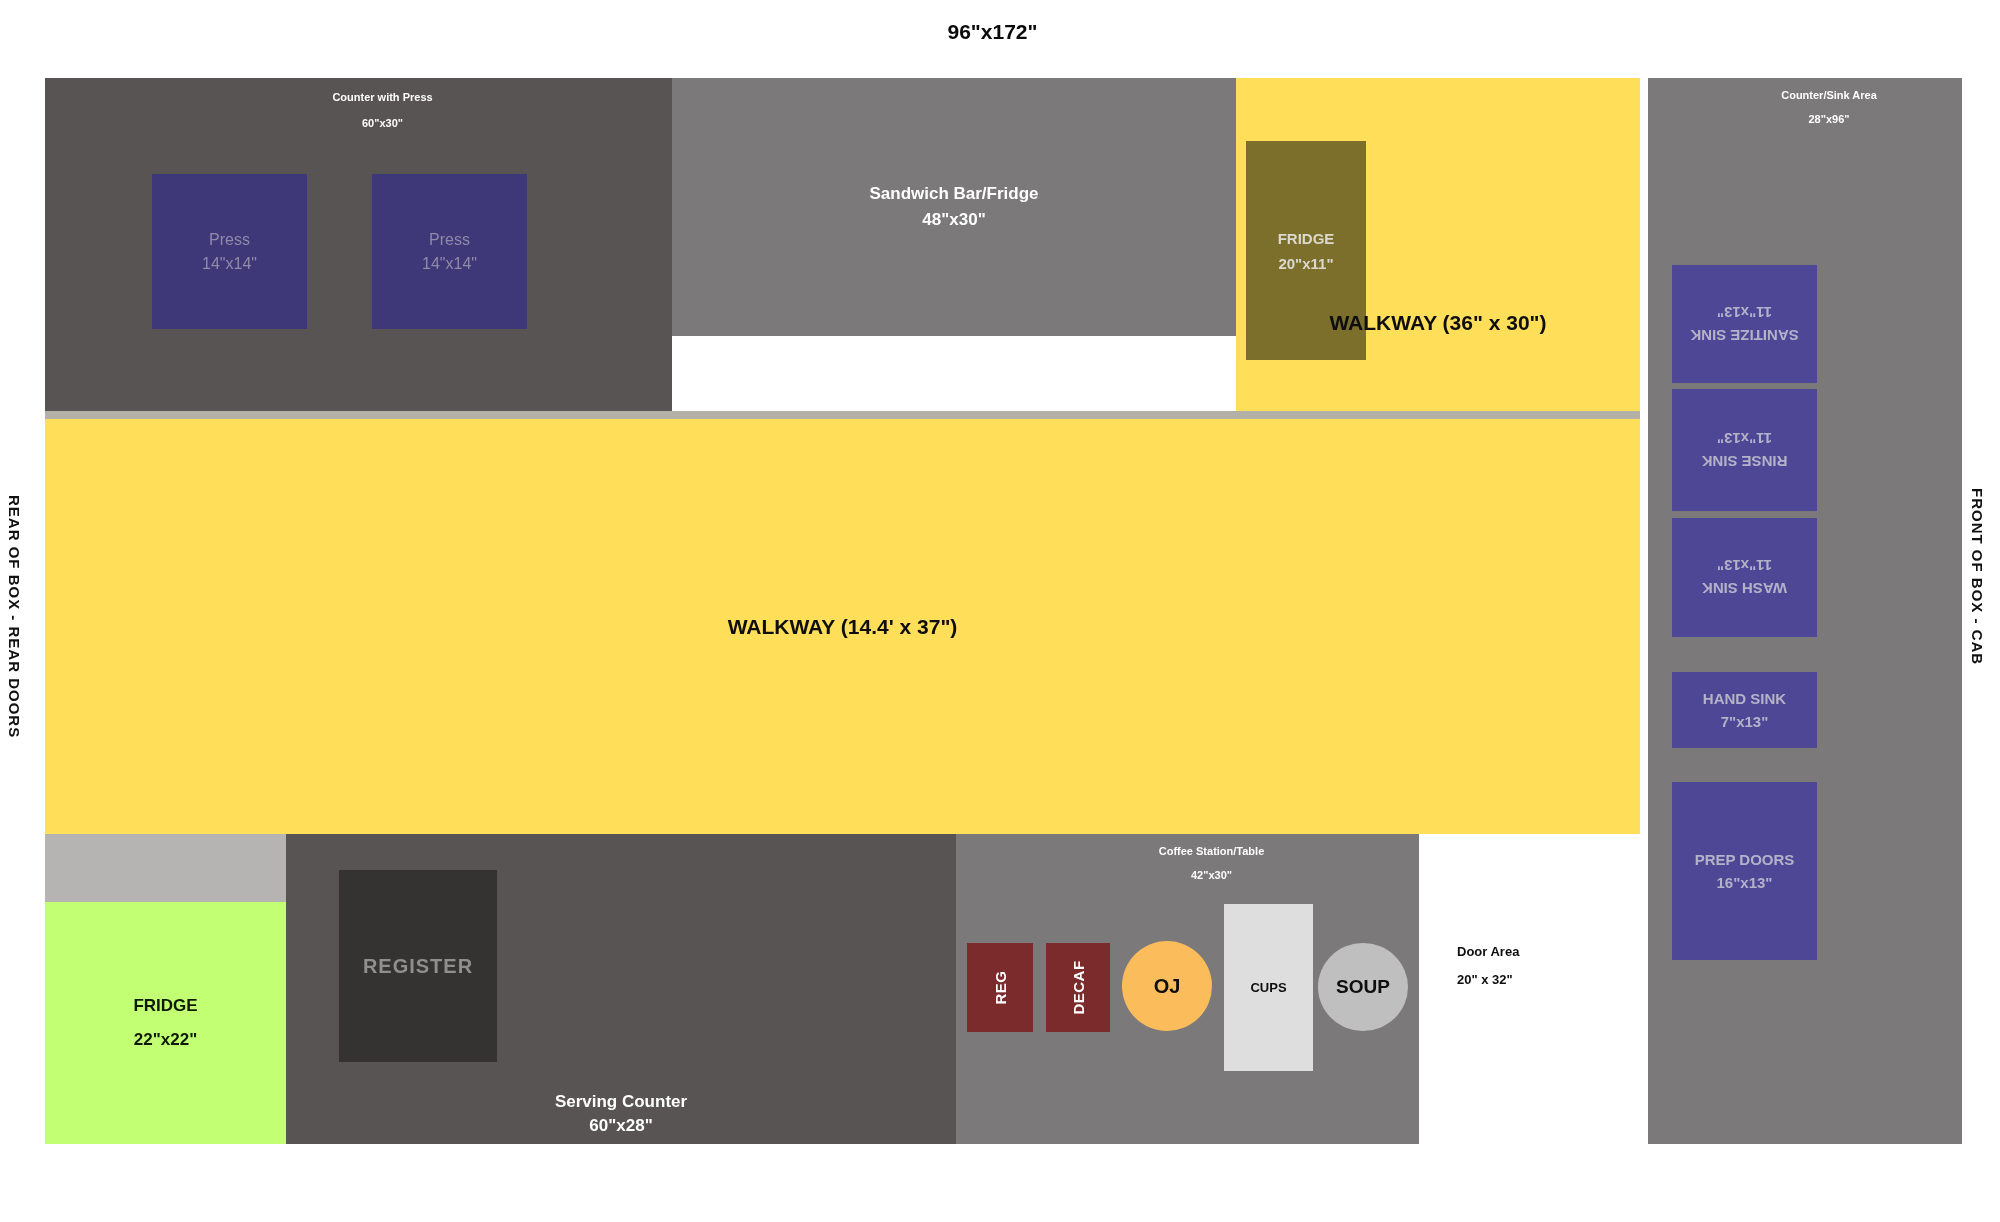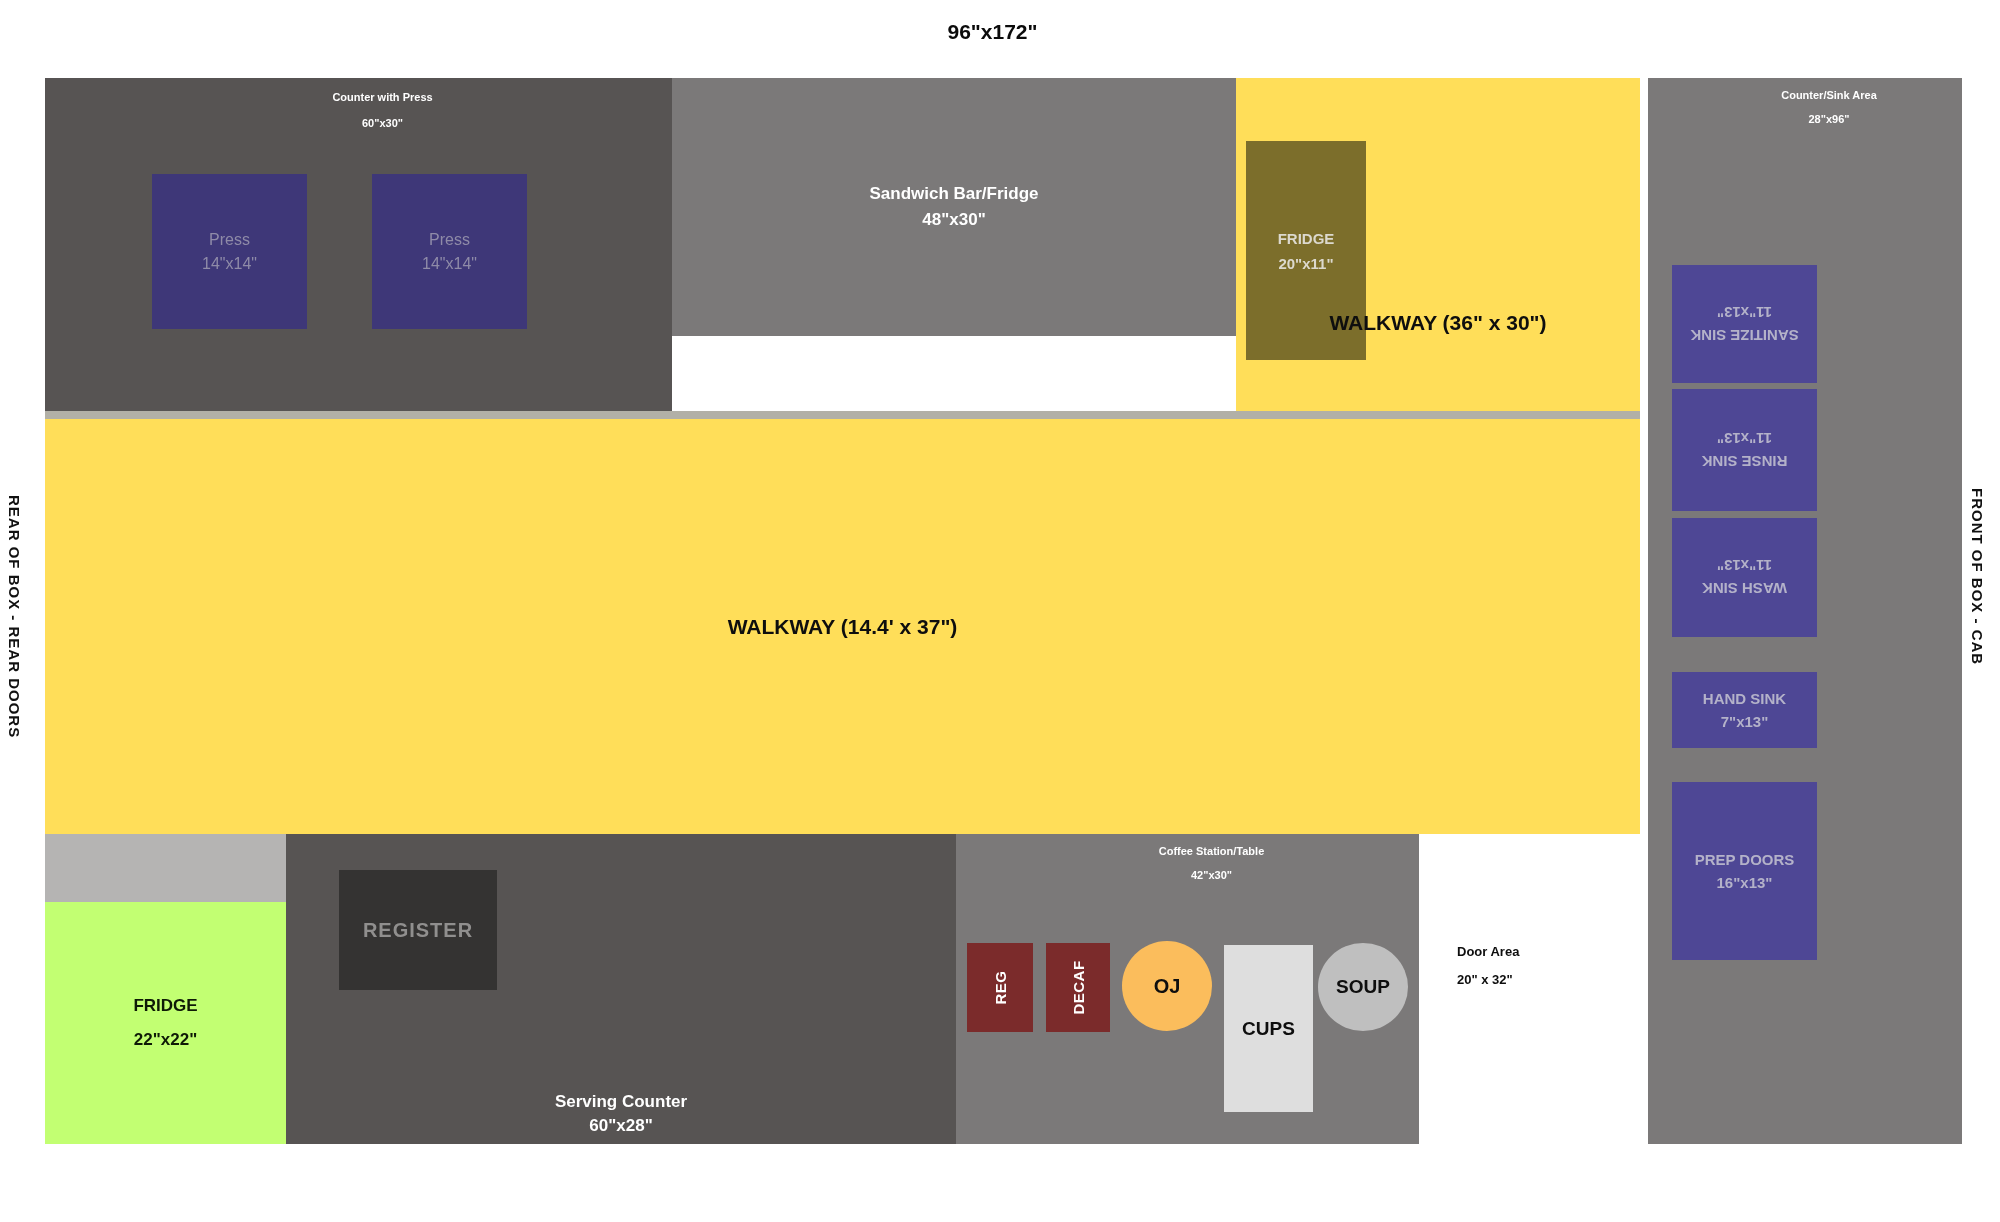--- a/index.html
+++ b/index.html
@@ -67,35 +67,35 @@
         color:#B4B2C9;font-weight:bold;font-size:15px;line-height:23px;text-align:center;}
   .sink.flip{transform:rotate(180deg);}
   .s-sanitize{top:187px;height:118px;}
   .s-rinse{top:311px;height:122px;}
   .s-wash{top:440px;height:119px;}
   .s-hand{top:594px;height:76px;}
   .s-prep{top:704px;height:178px;}
 
   .fridge-txt{color:#0e1a06;font-weight:bold;font-size:17px;line-height:26px;text-align:center;}
 
-  .register{position:absolute;left:53px;top:36px;width:158px;height:120px;background:var(--register-dark);
+  .register{position:absolute;left:53px;top:36px;width:158px;height:192px;background:var(--register-dark);
             display:flex;align-items:center;justify-content:center;color:#908F8E;
             font-weight:bold;font-size:20px;letter-spacing:1px;}
 
   .coffee-box{position:absolute;top:109px;width:66px;height:89px;background:var(--coffee-red);
               display:flex;align-items:center;justify-content:center;}
   .coffee-box .vtext{transform:rotate(-90deg);color:#fff;font-weight:bold;font-size:15px;
                      letter-spacing:.5px;white-space:nowrap;}
   .c-reg{left:11px;}
   .c-decaf{left:90px;width:64px;}
   .circle{position:absolute;border-radius:50%;display:flex;align-items:center;justify-content:center;
           font-weight:bold;color:#0e0e0e;}
   .c-oj{left:166px;top:107px;width:90px;height:90px;background:var(--oj-orange);font-size:20px;}
   .c-cups{position:absolute;left:268px;top:70px;width:89px;height:167px;background:var(--cups-light);
-          display:flex;align-items:center;justify-content:center;font-weight:bold;font-size:19px;color:#0e0e0e;margin-top:41px;}
+          display:flex;align-items:center;justify-content:center;font-weight:bold;font-size:13px;color:#0e0e0e;}
   .c-soup{left:362px;top:109px;width:90px;height:88px;background:var(--soup-gray);font-size:19px;}
 
   .door-txt{position:absolute;top:104px;left:0;right:0;color:#0e0e0e;
             font-weight:bold;font-size:13px;line-height:28px;padding-left:38px;}
 </style>
 </head>
 <body>
 
 <div class="canvas">
 

